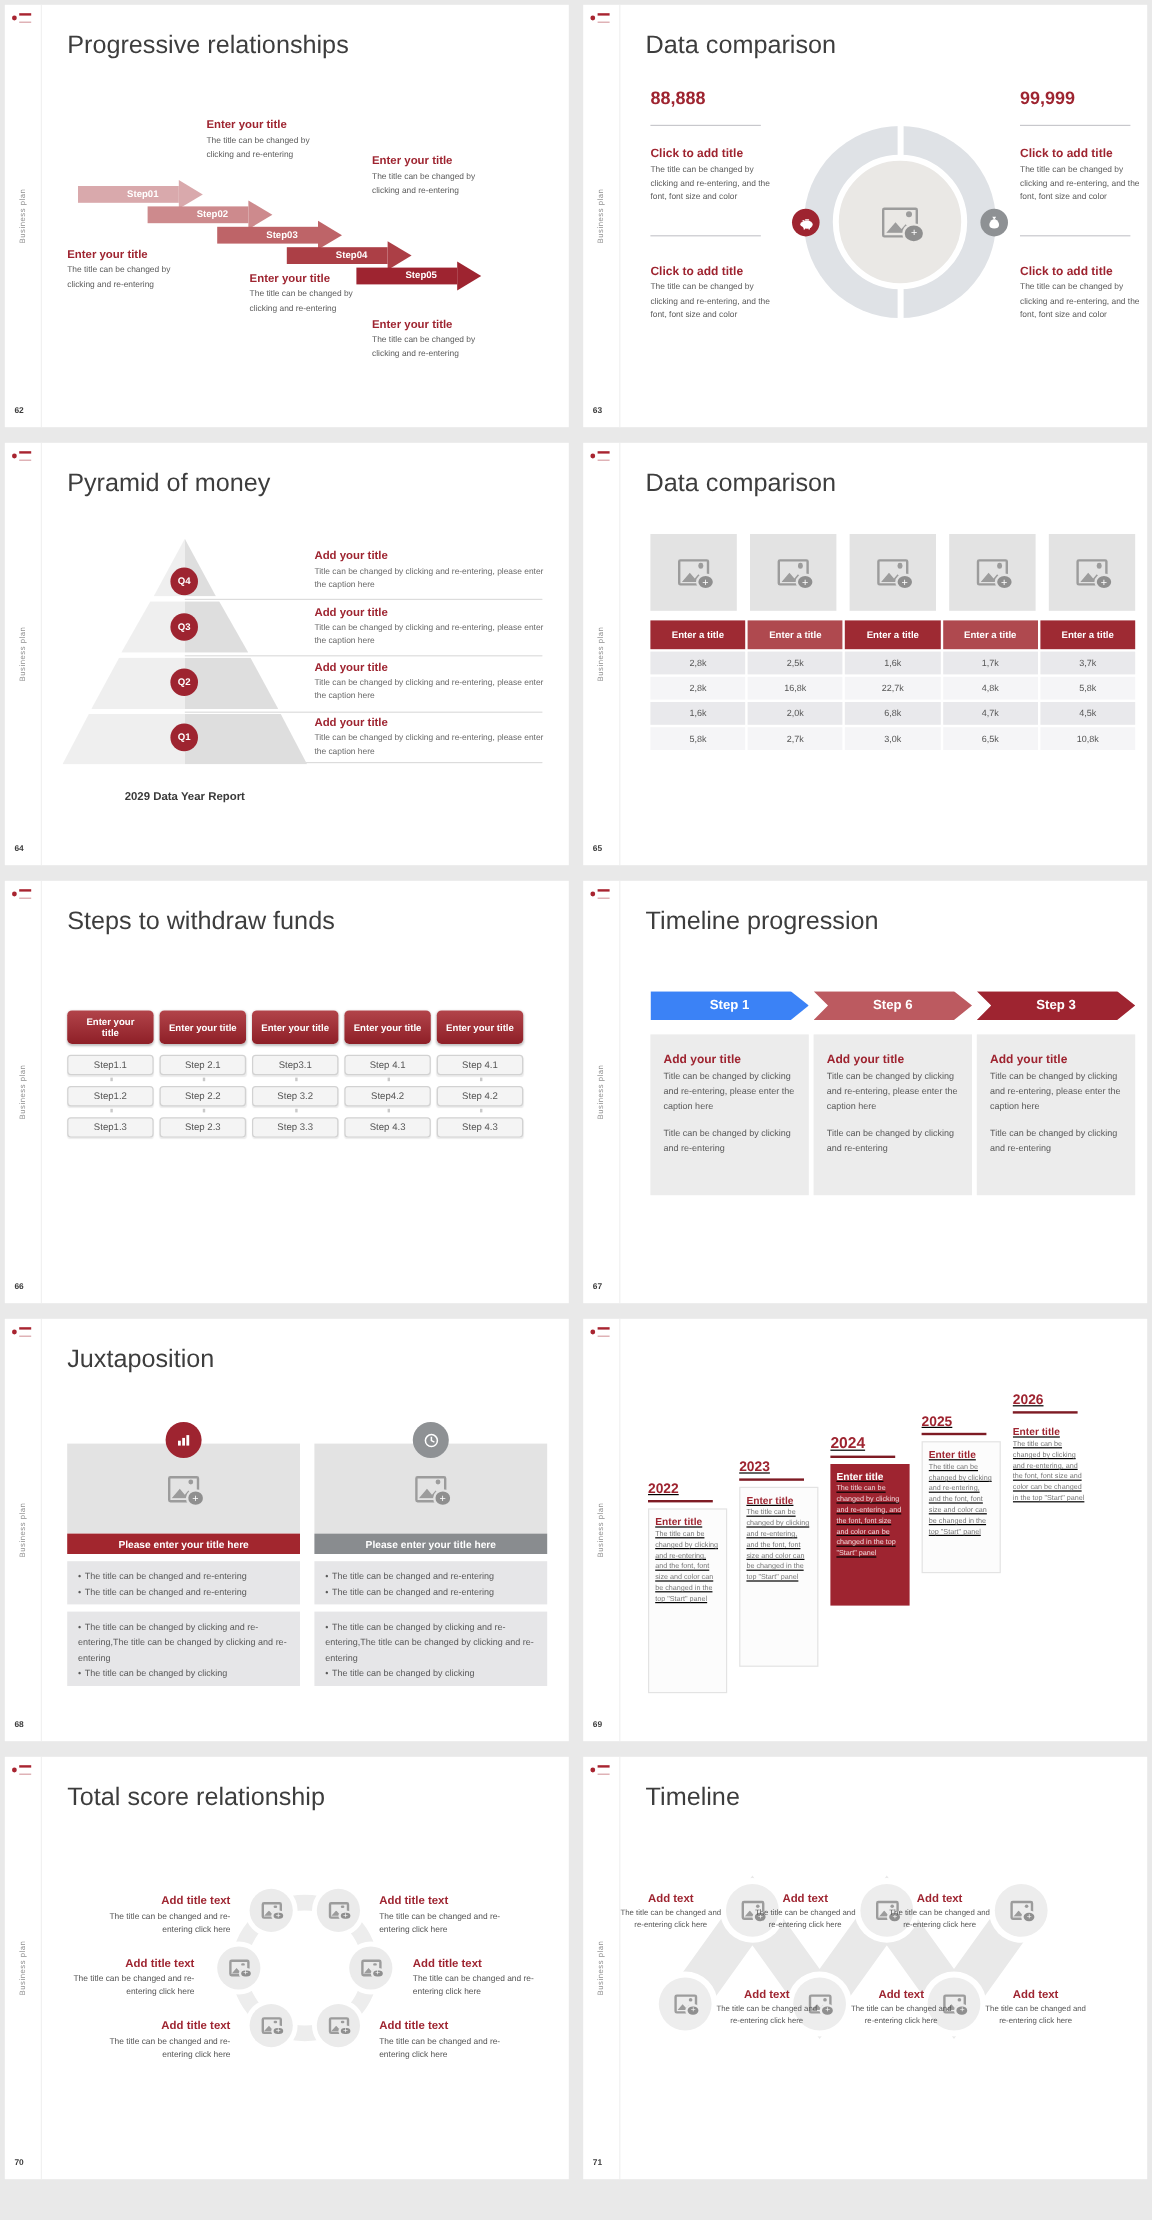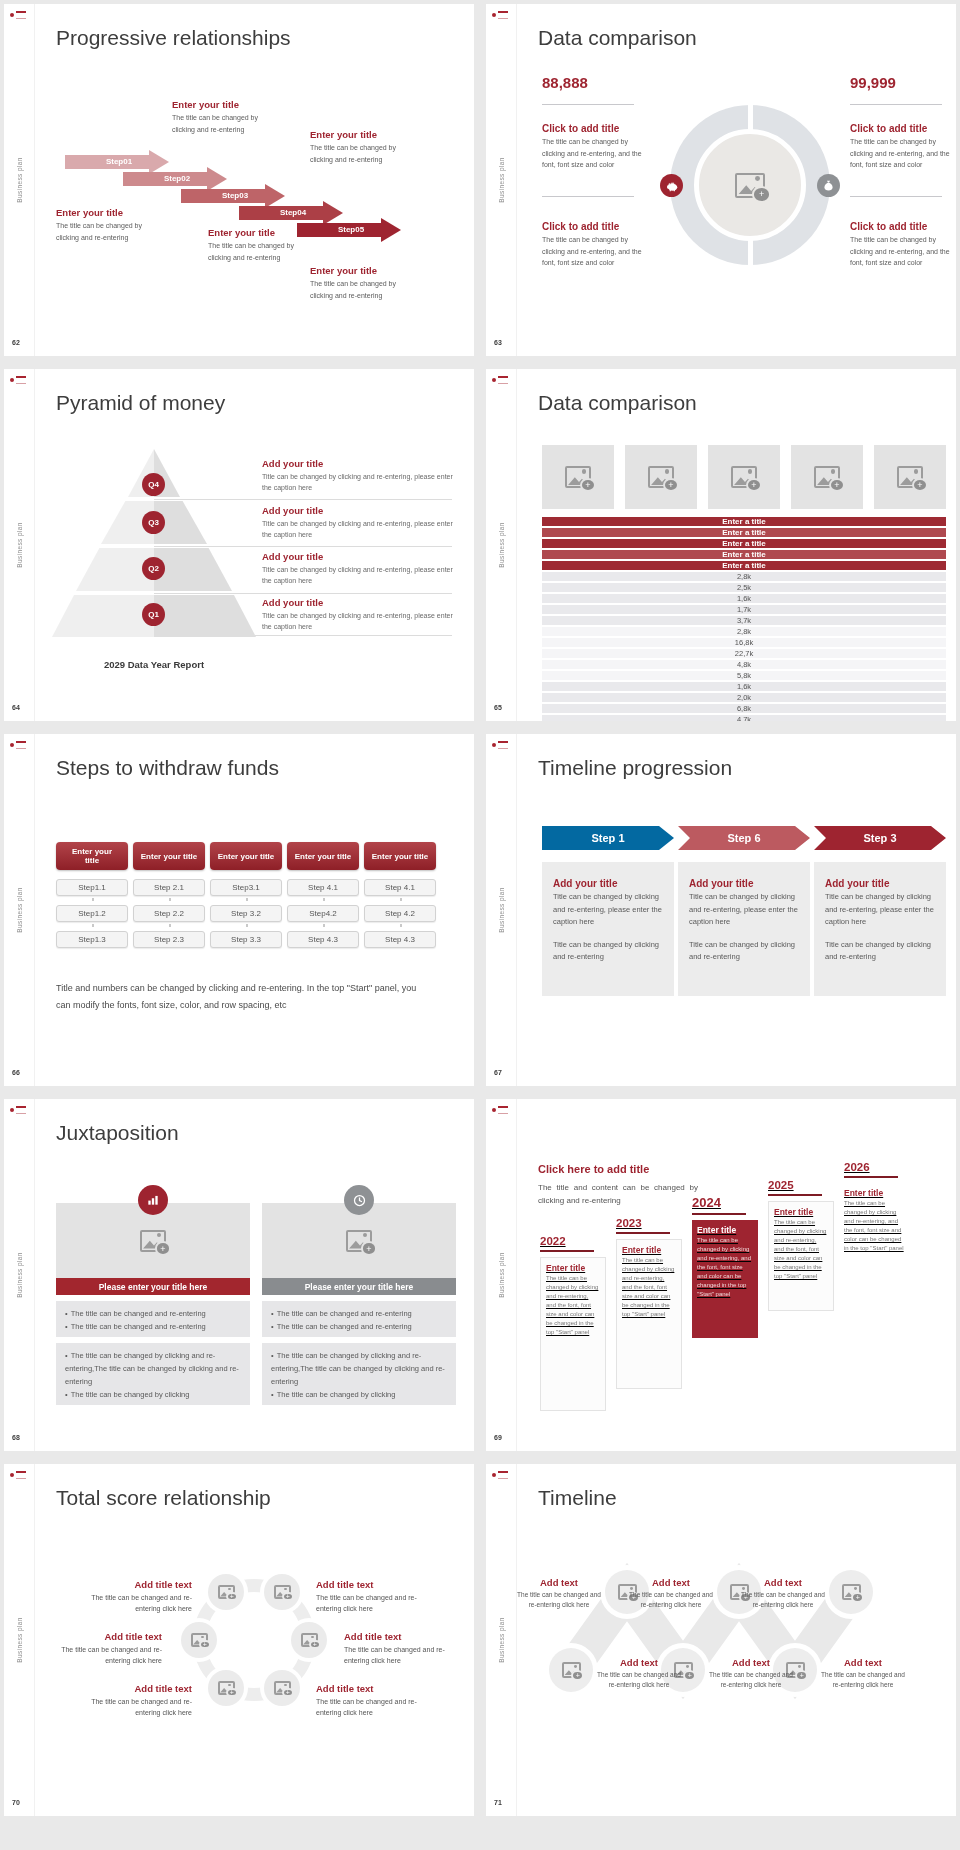--- a/index.html
+++ b/index.html
@@ -59,21 +59,21 @@
     font-size:8px;font-weight:bold;display:flex;align-items:center;justify-content:center;}
   .pline{position:absolute;height:1px;background:#DCDCDC;}
   .pb{position:absolute;left:258px;width:192px;}
   .pb h{font-size:9.5px;font-weight:bold;color:var(--red);margin:0 0 3px;}
   .pb p{font-size:7px;line-height:11px;color:#6A6A6A;margin:0;}
   .footnote{position:absolute;left:70px;top:290px;width:160px;text-align:center;font-weight:bold;font-size:9.5px;color:#3A3A3A;}
 
   
   .ibox{position:absolute;top:76px;width:72px;height:64px;background:#E3E3E3;display:flex;align-items:center;justify-content:center;}
   .t65{position:absolute;left:56px;top:148px;width:404px;}
-  .hrow,.drow{display:flex;gap:2px;flex-direction:column;}
+  .hrow,.drow{display:flex;gap:2px;}
   .drow{margin-top:2px;}
   .hcell{flex:1;height:24px;color:#FFF;font-size:8px;font-weight:bold;display:flex;align-items:center;justify-content:center;background:#9E2A33;}
   .hcell:nth-child(even){background:#AF494F;}
   .dcell{flex:1;height:19px;font-size:7.5px;color:#555;display:flex;align-items:center;justify-content:center;background:#E9E9EC;}
   .drow.alt .dcell{background:#F5F5F7;}
 
   
   .col66{position:absolute;top:108px;width:72px;display:flex;flex-direction:column;align-items:center;}
   .h66{width:100%;height:28px;border-radius:4px;background:linear-gradient(#B2444A,#8E1F27);color:#FFF;font-weight:bold;
     font-size:8px;display:flex;align-items:center;justify-content:center;text-align:center;box-shadow:0 1px 2px rgba(0,0,0,.25);}
@@ -380,35 +380,34 @@
       <div class="s66box">Step4.2</div>
       <div class="s66box">Step 4.3</div>
     </div>
     <div class="col66" style="left:360px">
       <div class="h66">Enter your title</div>
       <div class="s66box">Step 4.1</div>
       <div class="s66box">Step 4.2</div>
       <div class="s66box">Step 4.3</div>
     </div>
 
-    <div class="note66">Title and numbers can be changed by clicking and re-entering. In the top "Start" panel, you can modify the fonts, font size, color, and row spacing, etc</div>
     <span class="pagenum">66</span>
   </div>
 
   <div class="slide" id="s67">
     <div class="sidebar">
       <span class="logo">
           <i class="ld"></i>
           <i class="lb"></i>
         </span>
       <span class="vtext">Business plan</span>
     </div>
     <div class="stitle">Timeline progression</div>
 
-    <div class="ban first" style="left:56px;background:#0369a1">Step 1</div>
+    <div class="ban first" style="left:56px;background:#3b82f6">Step 1</div>
     <div class="ban notch" style="left:192px;background:#BC5A60">Step 6</div>
     <div class="ban notch" style="left:328px;background:#9E2430">Step 3</div>
 
     <div class="p67" style="left:56px">
       <h>Add your title</h>
       <p>Title can be changed by clicking and re-entering, please enter the caption here</p>
       <p>Title can be changed by clicking and re-entering</p>
     </div>
     <div class="p67" style="left:192px">
       <h>Add your title</h>
@@ -484,24 +483,20 @@
 
   <div class="slide" id="s69">
     <div class="sidebar">
       <span class="logo">
           <i class="ld"></i>
           <i class="lb"></i>
         </span>
       <span class="vtext">Business plan</span>
     </div>
 
-    <div class="abs lead69" style="left:52px;top:60px;width:160px">
-      <h>Click here to add title</h>
-      <p>The title and content can be changed by clicking and re-entering</p>
-    </div>
 
     <div class="col69" style="left:54px;top:136px">
       <div class="yr">2022</div>
       <div class="ybar"></div>
       <div class="ybox light" style="height:154px">
         <h>Enter title</h>
         <div>The title can be changed by clicking and re-entering, and the font, font size and color can be changed in the top "Start" panel</div>
       </div>
     </div>
     <div class="col69" style="left:130px;top:118px">

